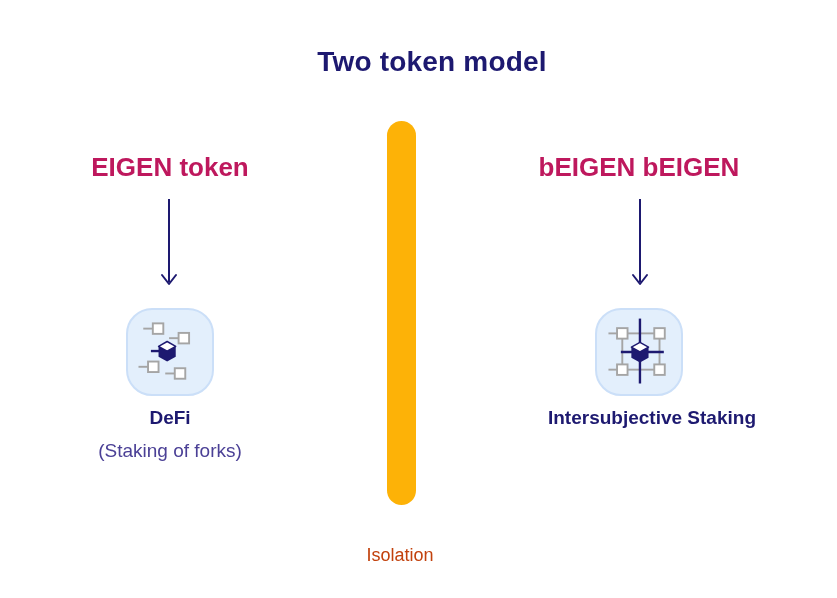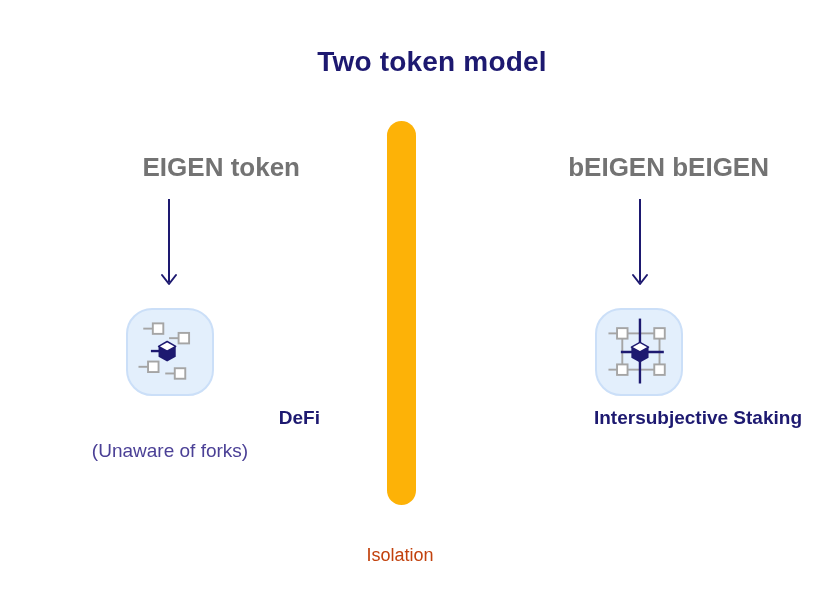--- a/index.html
+++ b/index.html
@@ -24,24 +24,24 @@
     font-size: 28px;
     font-weight: 700;
     letter-spacing: 0.2px;
     color: #1d1970;
     padding-left: 32px;
   }
   .col-heading {
     position: absolute;
     top: 152px;
     width: 260px;
-    text-align: right;
+    text-align: center;
     font-size: 26px;
     font-weight: 700;
-    color: #737373;
+    color: #be185d;
   }
   .col-heading.left  { left: 40px; }
   .col-heading.right { left: 509px; }
   .down-arrow {
     position: absolute;
     top: 198px;
   }
   .down-arrow.left  { left: 160px; }
   .down-arrow.right { left: 631px; }
   .icon-box {
@@ -54,21 +54,21 @@
     border-radius: 26px;
     box-sizing: border-box;
   }
   .icon-box.left  { left: 126px; }
   .icon-box.right { left: 595px; }
   .icon-box svg { display: block; margin: 0 auto; }
   .col-label {
     position: absolute;
     top: 407px;
     width: 300px;
-    text-align: right;
+    text-align: center;
     font-size: 19px;
     font-weight: 700;
     color: #1d1970;
   }
   .col-label.left  { left: 20px; }
   .col-label.right { left: 502px; }
   .col-sublabel {
     position: absolute;
     top: 440px;
     width: 300px;
@@ -125,21 +125,21 @@
         <line x1="39" y1="66.5" x2="50" y2="66.5"></line>
         <rect x="49" y="61" width="11" height="11"></rect>
       </g>
       <line x1="24" y1="43" x2="33" y2="43" stroke="#1d1970" stroke-width="2.5"></line>
       <polygon points="32,38 41,43 50,38 50,49 41,54 32,49" fill="#1d1970"></polygon>
       <polygon points="41,33 50,38 41,43 32,38" fill="#ffffff" stroke="#1d1970" stroke-width="1.5" stroke-linejoin="round"></polygon>
     </svg>
   </div>
 
   <div class="col-label left">DeFi</div>
-  <div class="col-sublabel left">(Unaware of forks)</div>
+  <div class="col-sublabel left">(Staking of forks)</div>
 
   <div class="col-heading right">bEIGEN bEIGEN</div>
 
   <svg class="down-arrow right" width="18" height="90" viewBox="0 0 18 90">
     <line x1="9" y1="1" x2="9" y2="84" stroke="#1d1970" stroke-width="2"></line>
     <polyline points="2,77 9,86 16,77" fill="none" stroke="#1d1970" stroke-width="2" stroke-linecap="round" stroke-linejoin="round"></polyline>
   </svg>
 
   <div class="icon-box right">
     <svg width="84" height="84" viewBox="0 0 88 88">

